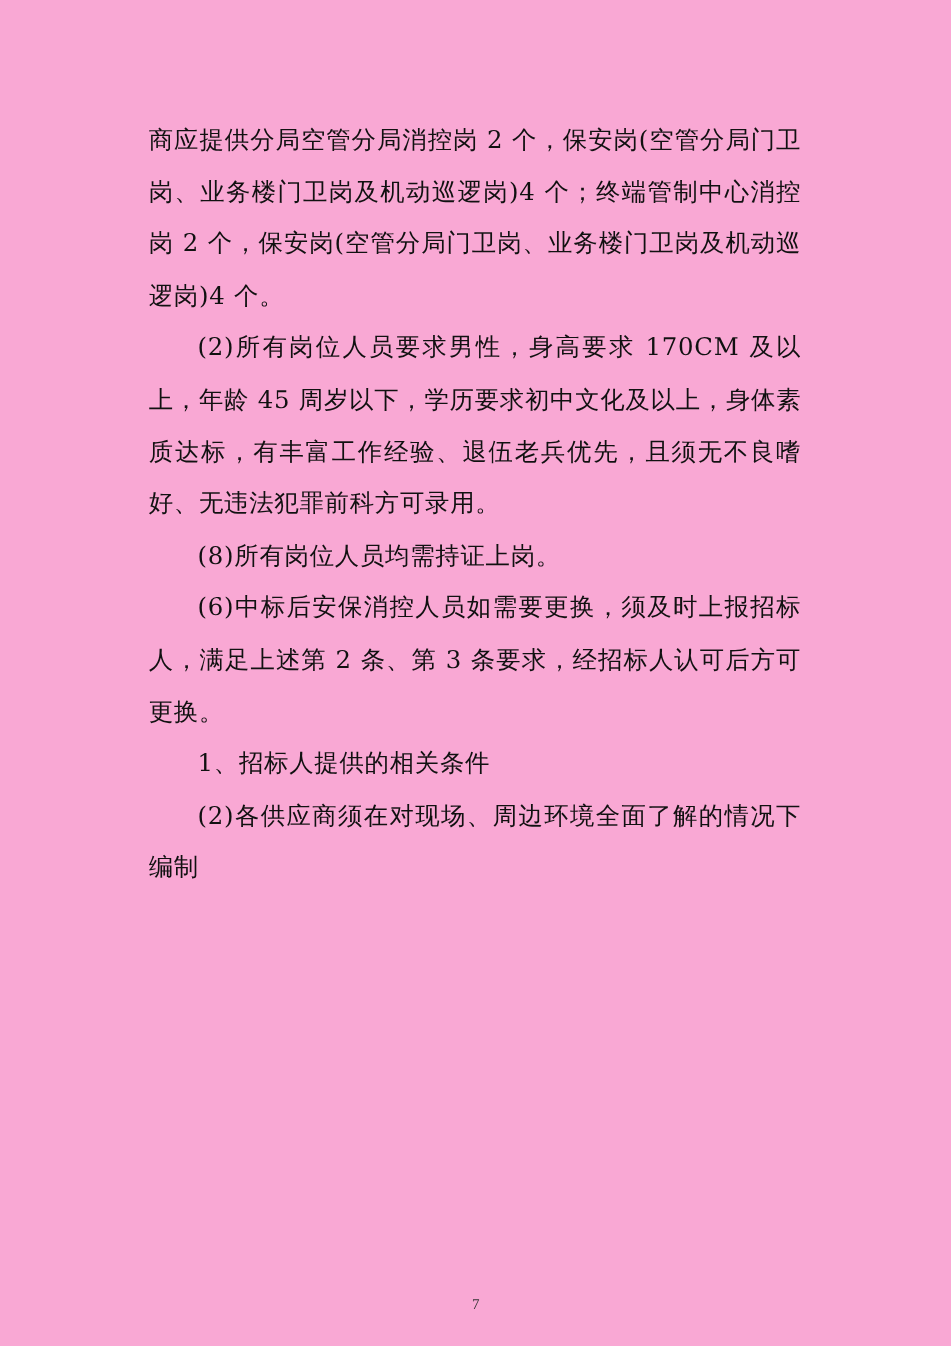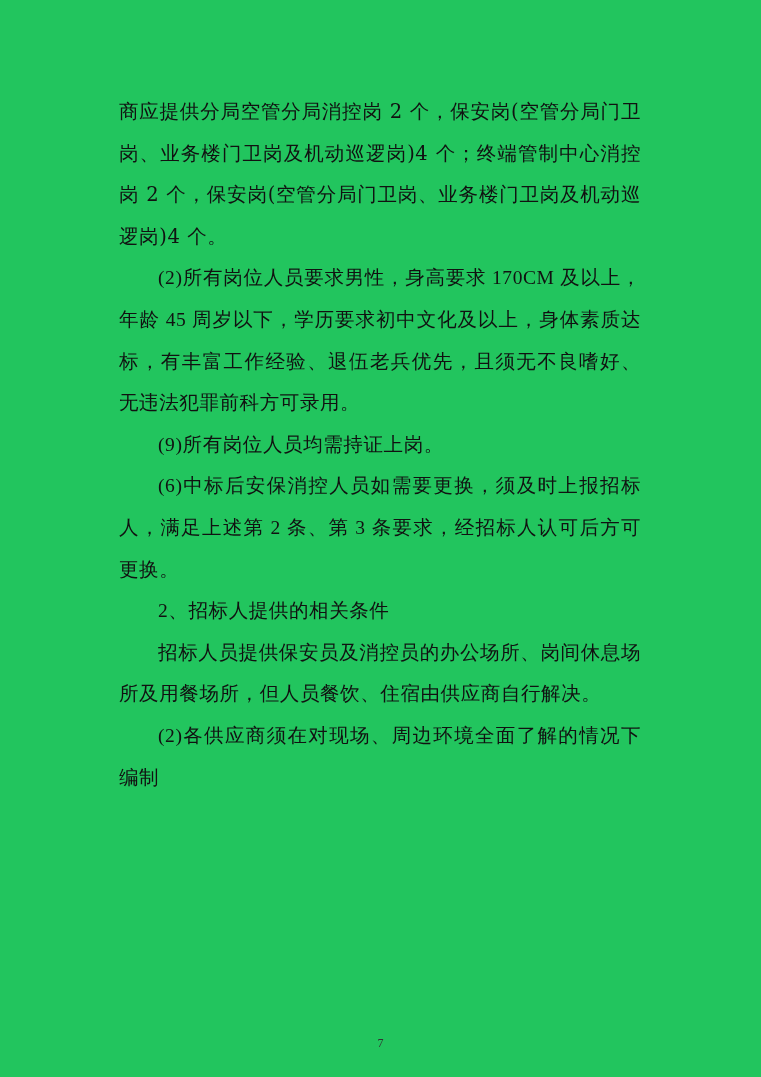--- a/index.html
+++ b/index.html
@@ -14,59 +14,57 @@
       overflow: hidden;
       font-family: "DejaVu Serif", "Liberation Serif", serif;
       color: #111111;
     }
     .page {
       position: absolute;
       left: 0;
       top: 0;
       width: 761px;
       height: 1077px;
-      background: #22c55e;
+      background: #f9a8d4;
     }
     .body-text {
       position: absolute;
       left: 119px;
       top: 91px;
       width: 522px;
     }
     .para {
       margin: 0;
       font-size: 19.5px;
       line-height: 41.6px;
       text-align: justify;
       text-align-last: left;
       letter-spacing: 0.6px;
       white-space: normal;
     }
     .indent {
       text-indent: 39px;
-      font-family: Liberation Serif, serif;
     }
     .page-number {
       position: absolute;
       left: 0;
       width: 761px;
       top: 1036px;
       text-align: center;
       font-size: 12px;
       color: #333333;
       font-family: "Liberation Serif", serif;
     }
   </style>
 </head>
 <body>
 
 <div class="page">
   <div class="body-text">
     <p class="para">商应提供分局空管分局消控岗 2 个，保安岗(空管分局门卫岗、业务楼门卫岗及机动巡逻岗)4 个；终端管制中心消控岗 2 个，保安岗(空管分局门卫岗、业务楼门卫岗及机动巡逻岗)4 个。</p>
     <p class="para indent">(2)所有岗位人员要求男性，身高要求 170CM 及以上，年龄 45 周岁以下，学历要求初中文化及以上，身体素质达标，有丰富工作经验、退伍老兵优先，且须无不良嗜好、无违法犯罪前科方可录用。</p>
-    <p class="para indent">(9)所有岗位人员均需持证上岗。</p>
+    <p class="para indent">(8)所有岗位人员均需持证上岗。</p>
     <p class="para indent">(6)中标后安保消控人员如需要更换，须及时上报招标人，满足上述第 2 条、第 3 条要求，经招标人认可后方可更换。</p>
-    <p class="para indent">2、招标人提供的相关条件</p>
-    <p class="para indent">招标人员提供保安员及消控员的办公场所、岗间休息场所及用餐场所，但人员餐饮、住宿由供应商自行解决。</p>
+    <p class="para indent">1、招标人提供的相关条件</p>
     <p class="para indent">(2)各供应商须在对现场、周边环境全面了解的情况下编制</p>
   </div>
   <div class="page-number">7</div>
 </div>
 
 </body></html>

